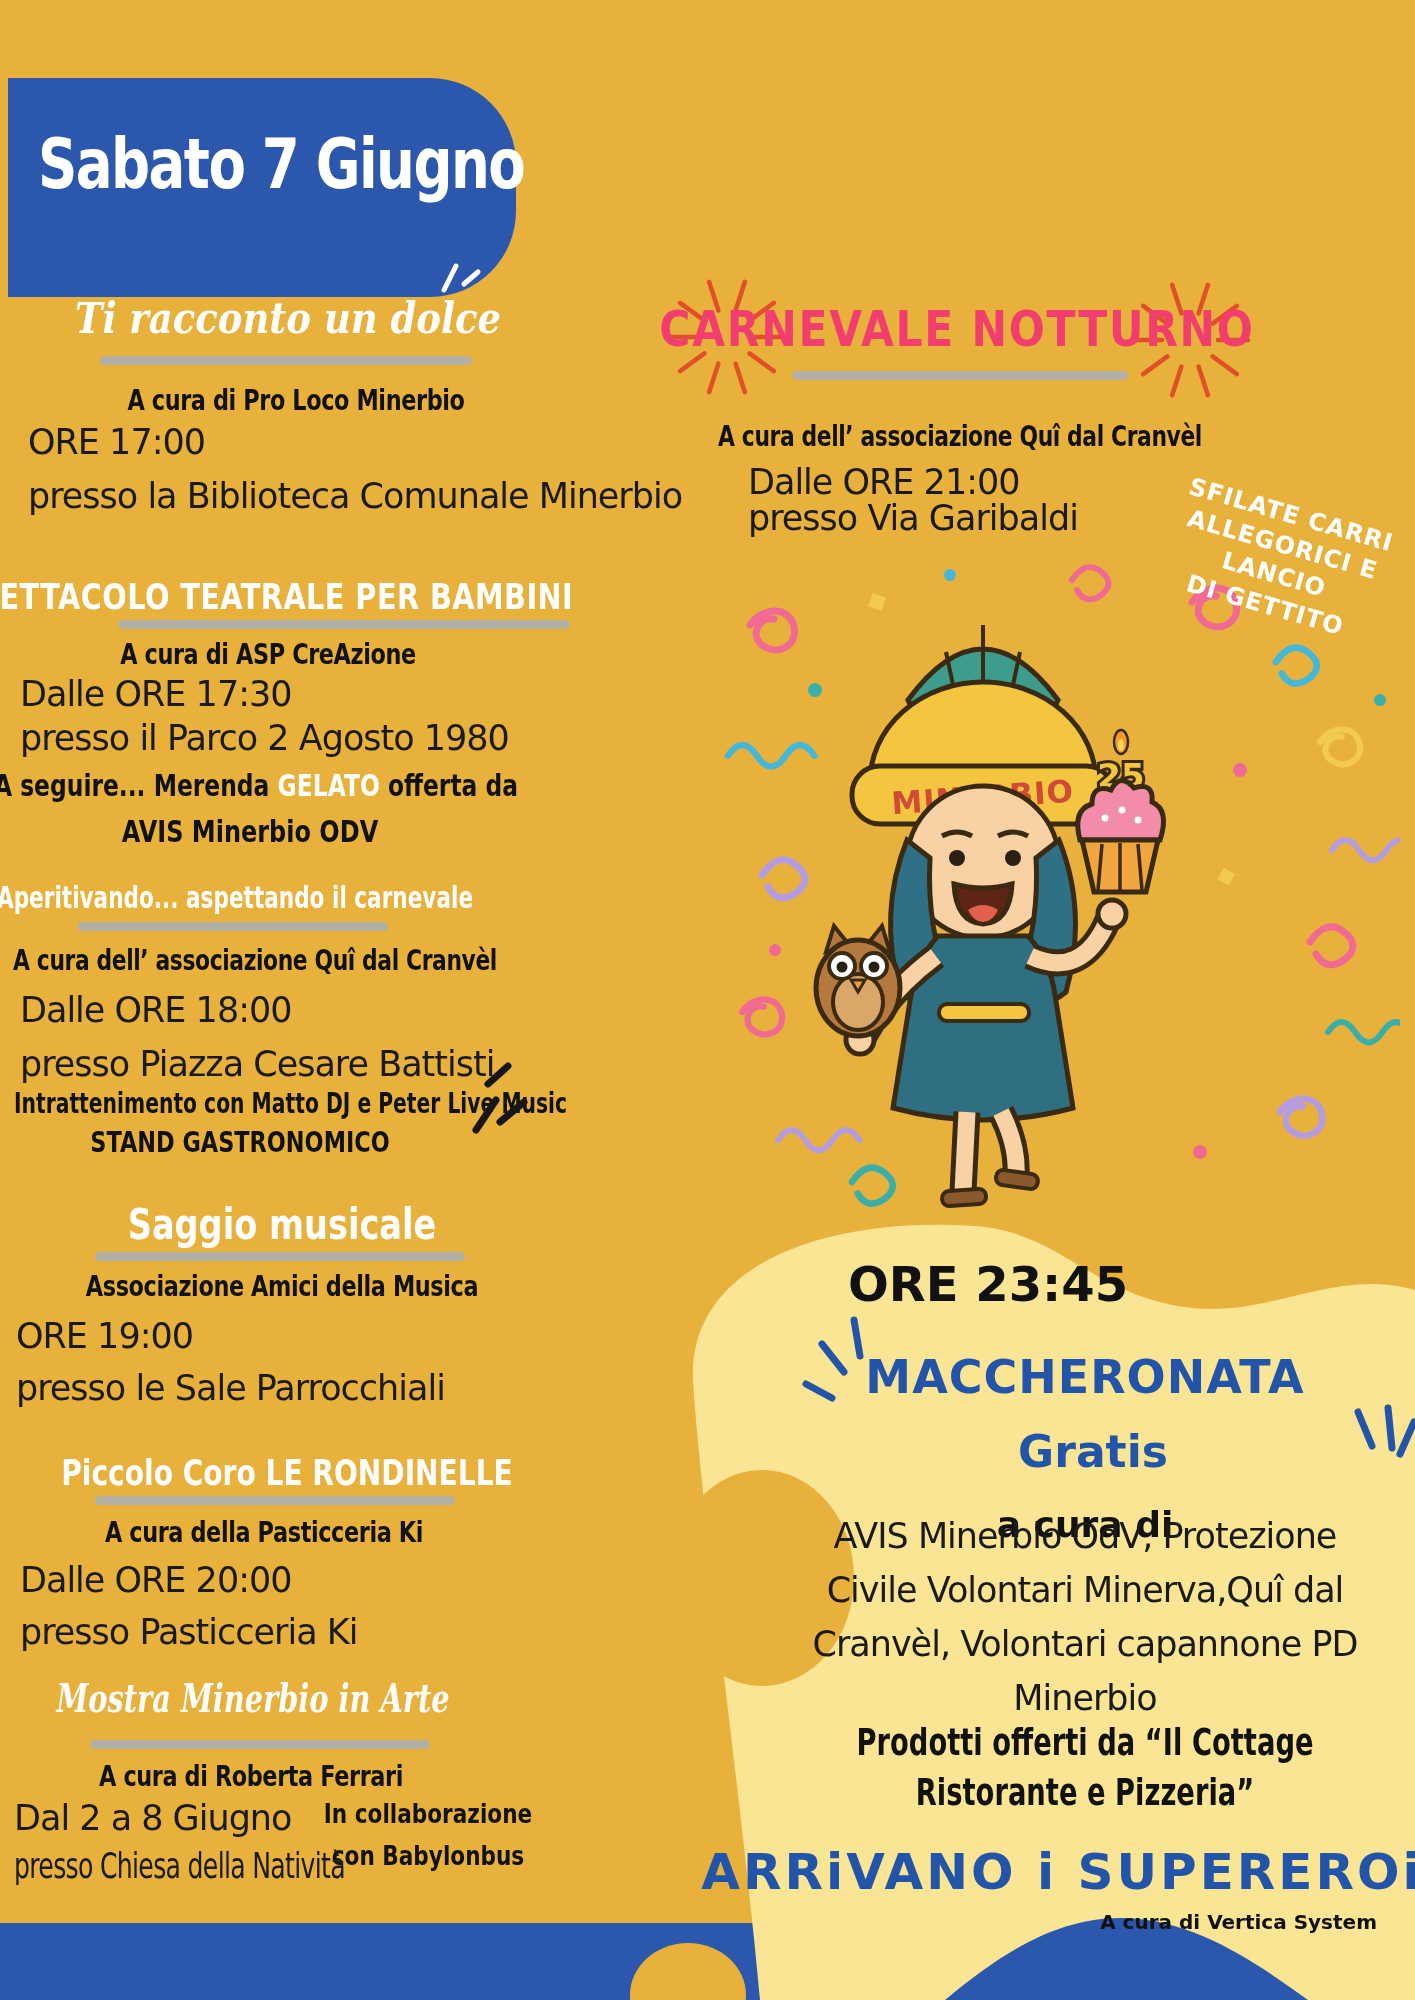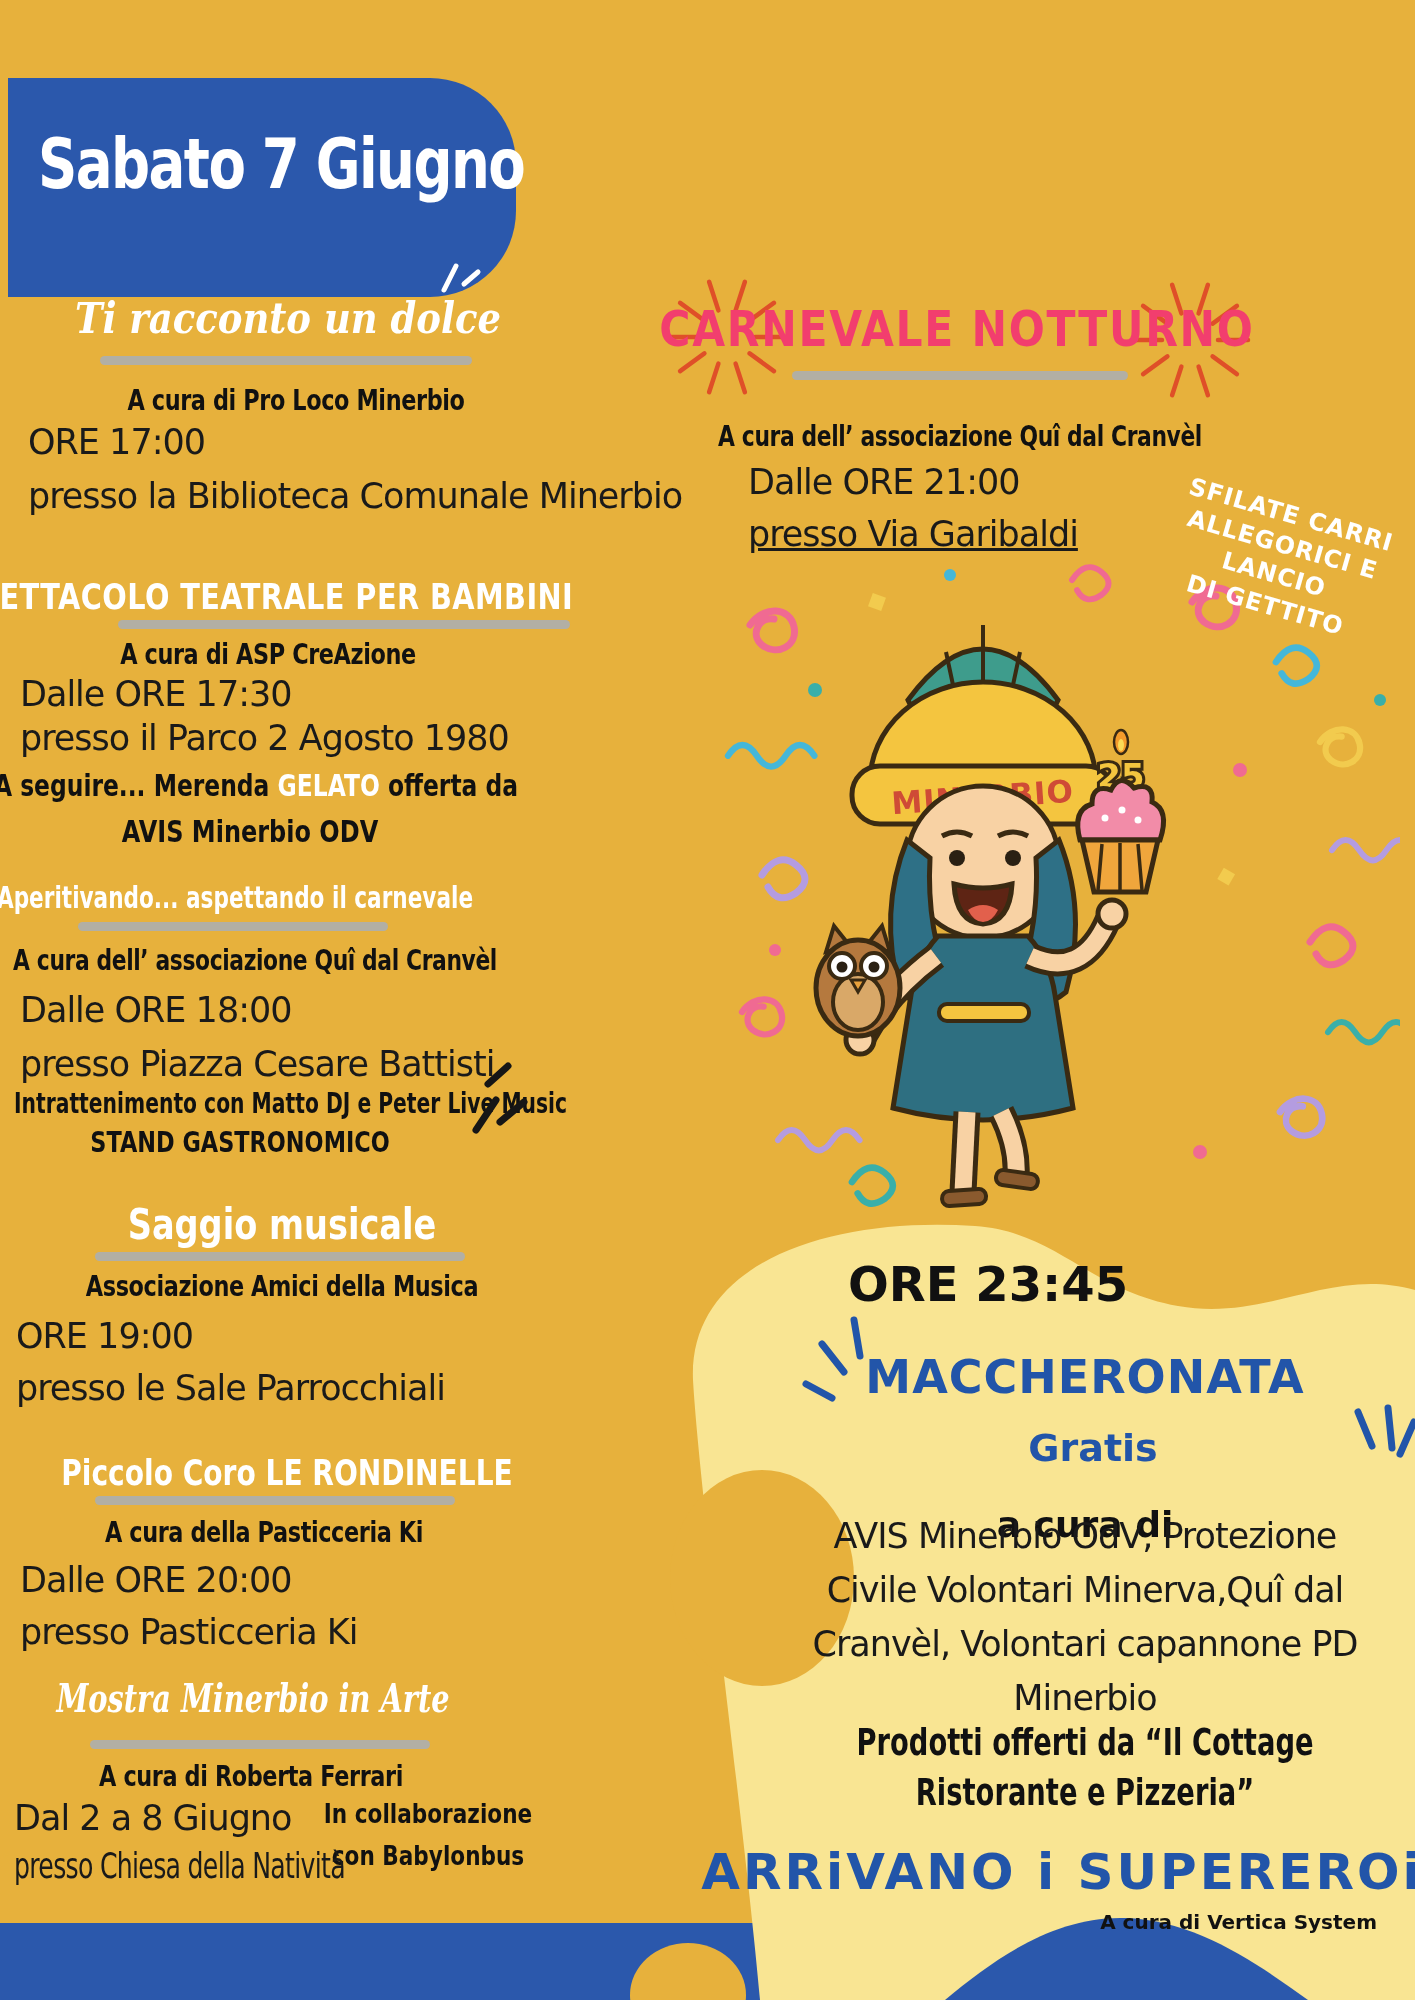--- a/index.html
+++ b/index.html
@@ -213,36 +213,36 @@
       <line x1="-22.6" y1="-16.4" x2="-46.9" y2="-34.1"></line>
         <line x1="-8.6" y1="-26.6" x2="-17.9" y2="-55.2"></line>
       <line x1="8.6" y1="-26.6" x2="17.9" y2="-55.2"></line>
         <line x1="22.6" y1="-16.4" x2="46.9" y2="-34.1"></line>
     </g>
   </svg>
   <div class="abs t-bold pink c85" style="left:957px;top:300px;font-size:50px;letter-spacing:2px;">CARNEVALE NOTTURNO</div>
   <div class="ubar" style="left:792px;top:371px;width:336px;"></div>
   <div class="abs t-org c78" style="left:960px;top:420px;">A cura dell’ associazione Quî dal Cranvèl</div>
   <div class="abs t-light" style="left:748px;top:462px;">Dalle ORE 21:00</div>
-  <div class="abs t-light" style="left:748px;top:514px;text-decoration:underline;">presso Via Garibaldi</div>
+  <div class="abs t-light" style="left:748px;top:498px;">presso Via Garibaldi</div>
   <div class="ribbon">
     <div>SFILATE CARRI</div>
     <div>ALLEGORICI E LANCIO</div>
     <div>DI GETTITO</div>
   </div>
 
   <div class="abs t-bold" style="left:848px;top:1256px;font-size:48px;">ORE 23:45</div>
   <svg class="abs" style="left:798px;top:1312px;" width="80" height="130">
     <path d="M8,72 L34,86 M24,32 L46,60 M56,8 L62,44" stroke="#2255A9" stroke-width="7" stroke-linecap="round" fill="none"></path>
   </svg>
   <div class="abs t-bold blue" style="left:1085px;top:1350px;font-size:46px;letter-spacing:1px;transform:translateX(-50%);">MACCHERONATA</div>
   <svg class="abs" style="left:1348px;top:1402px;" width="75" height="110">
     <path d="M10,10 L24,44 M40,6 L44,46 M66,20 L52,52" stroke="#2255A9" stroke-width="7" stroke-linecap="round" fill="none"></path>
   </svg>
-  <div class="abs t-bold blue center" style="left:1093px;top:1426px;font-size:38px;">Gratis</div>
+  <div class="abs t-bold blue center" style="left:1093px;top:1426px;font-size:44px;">Gratis</div>
   <div class="abs t-bold center" style="left:1085px;top:1464px;font-size:36px;margin-top:40px;">a cura di</div>
   <div class="abs t-light center" style="left:1085px;top:1516px;">AVIS Minerbio OdV, Protezione</div>
   <div class="abs t-light center" style="left:1085px;top:1570px;">Civile Volontari Minerva,Quî dal</div>
   <div class="abs t-light center" style="left:1085px;top:1624px;">Cranvèl, Volontari capannone PD</div>
   <div class="abs t-light center" style="left:1085px;top:1678px;">Minerbio</div>
   <div class="abs t-bold c72" style="left:1085px;top:1720px;font-size:38px;">Prodotti offerti da “Il Cottage</div>
   <div class="abs t-bold c72" style="left:1085px;top:1770px;font-size:38px;">Ristorante e Pizzeria”</div>
   <div class="abs t-bold blue center" style="left:1062px;top:1843px;font-size:50px;letter-spacing:3px;">ARRiVANO i SUPEREROi</div>
   <div class="abs t-bold" style="right:38px;top:1910px;font-size:20px;">A cura di Vertica System</div>
 

